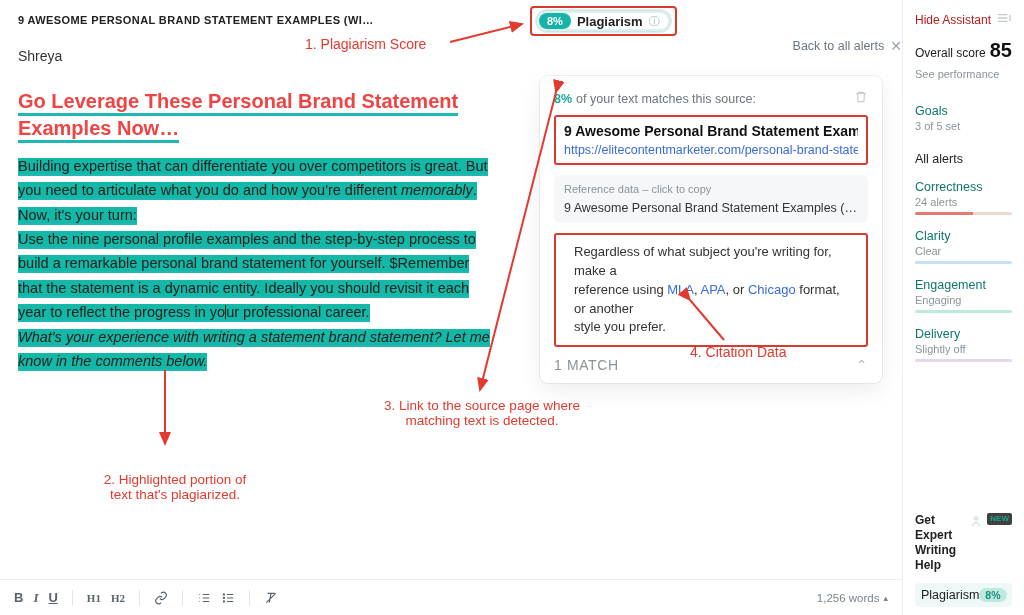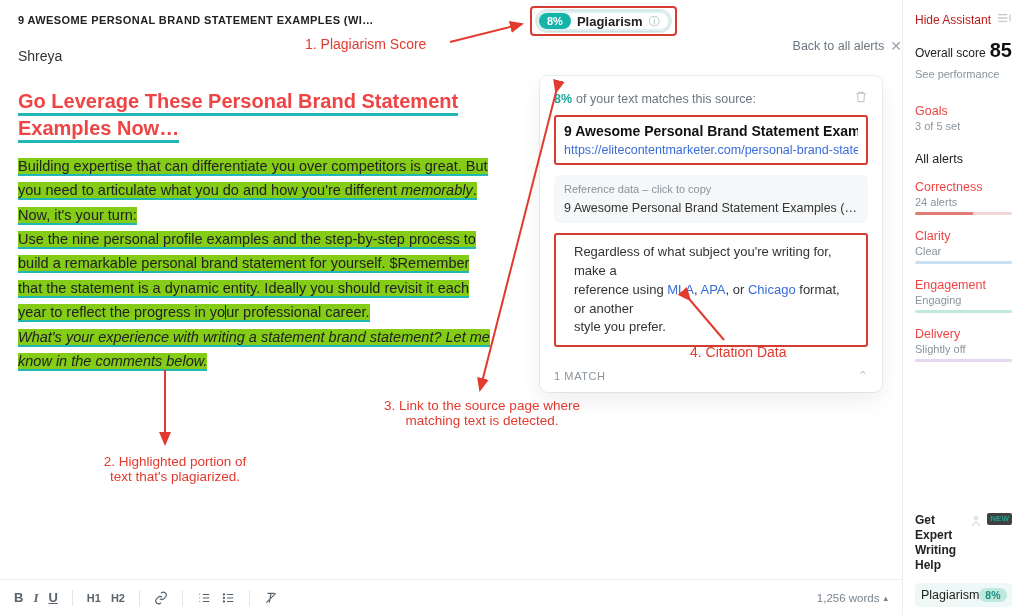--- a/index.html
+++ b/index.html
@@ -12,21 +12,21 @@
     position: relative;
     font-size: 13px;
   }
   .main { flex: 1 1 auto; position: relative; padding: 14px 18px 0 18px; }
   .doc-title { font-size: 11px; font-weight: 700; letter-spacing: 0.4px; color: #222; text-transform: uppercase; }
   .greet { font-size: 14px; margin-top: 22px; color: #333; }
   .article { margin-top: 24px; max-width: 485px; }
   .heading { font-size: 20px; font-weight: 800; line-height: 1.35; color: #ef4444; }
   .heading .ul { border-bottom: 3px solid #1fb8b4; padding-bottom: 1px; }
   .body { margin-top: 12px; font-size: 14.5px; line-height: 1.68; color: #222; }
-  .hl { border-bottom: 2px solid #1fb8b4; padding-bottom: 0; background: #84cc16; text-align: center; }
+  .hl { border-bottom: 2px solid #1fb8b4; padding-bottom: 0; background: #14b8a6; text-align: center; }
   em { font-style: italic; }
   .cursor-caret { display:inline-block; width:0; height:14px; border-left:1px solid #222; vertical-align: -2px; }
 
   
   .top-strip {
     position: absolute; top: 10px; right: 0; left: 520px;
     display: flex; align-items: center; gap: 14px;
   }
   .plag-pill {
     display: inline-flex; align-items: center;
@@ -54,59 +54,59 @@
   .plag-card .matchline .pct { color:#1aa79b; font-weight:700; margin-right:4px; }
   .trash { margin-left:auto; color:#c4ccd1; }
   .src-box { border: 2px solid #d73a2e; border-radius:3px; padding:6px 8px; margin-top:8px; }
   .src-title { font-weight:800; font-size:14px; color:#111; white-space:nowrap; overflow:hidden; text-overflow:clip; }
   .src-url { color:#3a6bd8; font-size:12.5px; margin-top:4px; white-space:nowrap; overflow:hidden; }
   .ref-block { background:#f5f7f8; border-radius:6px; margin-top:10px; padding:8px 10px; }
   .ref-hint { font-size:11px; color:#8a949c; }
   .ref-line { font-size:12.5px; color:#333; margin-top:6px; white-space:nowrap; overflow:hidden; text-overflow:ellipsis; }
   .cite-box { border:2px solid #d73a2e; border-radius:3px; padding:8px 18px; margin-top:10px; font-size:13px; line-height:1.45; color:#333; }
   .cite-box .lk { color:#3a6bd8; }
-  .match-row { margin-top:22px; display:flex; align-items:center; font-size:11px; letter-spacing:0.6px; color:#8a949c; }
+  .match-row { margin-top:10px; display:flex; align-items:center; font-size:14px; letter-spacing:0.6px; color:#8a949c; }
   .chev { margin-left:auto; color:#b7bfc5; }
 
   
   .anno { position:absolute; color:#e23a2e; font-size:14px; white-space:nowrap; }
   .anno.small { font-size:13.5px; }
   svg.arrows { position:absolute; left:0; top:0; pointer-events:none; }
 
   
   .toolbar {
     position: fixed; left: 0; bottom: 0; width: 902px; height: 36px;
     border-top: 1px solid #eceff1; display:flex; align-items:center;
     padding: 0 14px; gap: 10px; background:#fff; font-size:13px; color:#59636c;
     z-index: 20;
   }
   .tb-group { display:flex; align-items:center; gap:10px; }
   .tb-sep { width:1px; height:16px; background:#e2e6e9; margin:0 4px; }
   .tb-btn { font-weight:600; cursor:pointer; }
   .tb-i { font-style: italic; font-family: Georgia, serif; }
   .tb-u { text-decoration: underline; }
-  .tb-h { font-size:11px; font-weight:700; }
+  .tb-h { font-size:11px; font-weight:700;font-family:Liberation Serif, serif; }
   .tb-ico svg { display:block; }
   .words { margin-left:auto; font-size:11.5px; color:#7a848d; display:flex; align-items:center; gap:4px;}
   .words .care { font-size:9px; }
 
   
   .sidebar {
     width: 122px; flex: 0 0 122px; border-left:1px solid #eceff1;
     padding: 12px 12px 8px 12px; display:flex; flex-direction:column; gap:4px;
     background:#fff; position:relative; z-index:30;
   }
   .hide-row { display:flex; align-items:center; justify-content:space-between; font-size:12px; color:#b91c1c; margin-bottom:8px;}
   .hide-ico { color:#c2cad0; }
   .score-row { display:flex; align-items:baseline; justify-content:space-between; }
   .score-label { font-size:12px; color:#222; }
   .score-val { font-size:20px; font-weight:800; color:#111; }
   .sub { font-size:11px; color:#8a949c; margin-top:2px; margin-bottom:10px; }
   .side-item { margin-top:10px; }
-  .side-item .t { font-size:12.5px; color:#ef4444; }
+  .side-item .t { font-size:12.5px; color:#0f766e; }
   .side-item .s { font-size:11px; color:#8a949c; margin-top:2px; }
   .bar { height:3px; border-radius:2px; margin-top:4px; }
   .bar.red { background:linear-gradient(to right,#e27b72 60%, #efd7d4 60%); }
   .bar.blue { background:#c9dff3; }
   .bar.grn { background:#bfe9df; }
   .bar.pur { background:#e4d7ef; }
   .side-sect { font-size:12.5px; color:#222; margin-top:16px; }
   .side-bottom { margin-top:auto; }
   .expert { font-size:12px; font-weight:700; line-height:1.25; display:flex; align-items:flex-start; gap:6px;}
   .expert .new { font-size:8px; background:#404040; color:#1aa48f; padding:1px 3px; border-radius:2px; margin-left:auto;}
@@ -180,21 +180,21 @@
       <span>reference using </span><span class="lk">MLA</span><span>, </span><span class="lk">APA</span><span>, or </span><span class="lk">Chicago</span><span> format, or another</span><br>
       <span>style you prefer.</span>
     </div>
     <div class="match-row">
       <span>1 MATCH</span>
       <span class="chev">⌃</span>
     </div>
   </div>
 
   <div class="anno" style="left:305px; top:36px;">1. Plagiarism Score</div>
-  <div class="anno small" style="left:75px; top:454px; text-align:center; width:200px; white-space:normal;">
+  <div class="anno small" style="left:75px; top:472px; text-align:center; width:200px; white-space:normal;">
     <span>2. Highlighted portion of</span><br><span>text that's plagiarized.</span>
   </div>
   <div class="anno small" style="left:352px; top:398px; text-align:center; width:260px; white-space:normal;">
     <span>3. Link to the source page where</span><br><span>matching text is detected.</span>
   </div>
   <div class="anno" style="left:690px; top:344px;">4. Citation Data</div>
 
   <svg class="arrows" width="902" height="615">
     <defs>
       <marker id="ah" markerWidth="8" markerHeight="8" refX="6" refY="3" orient="auto">

